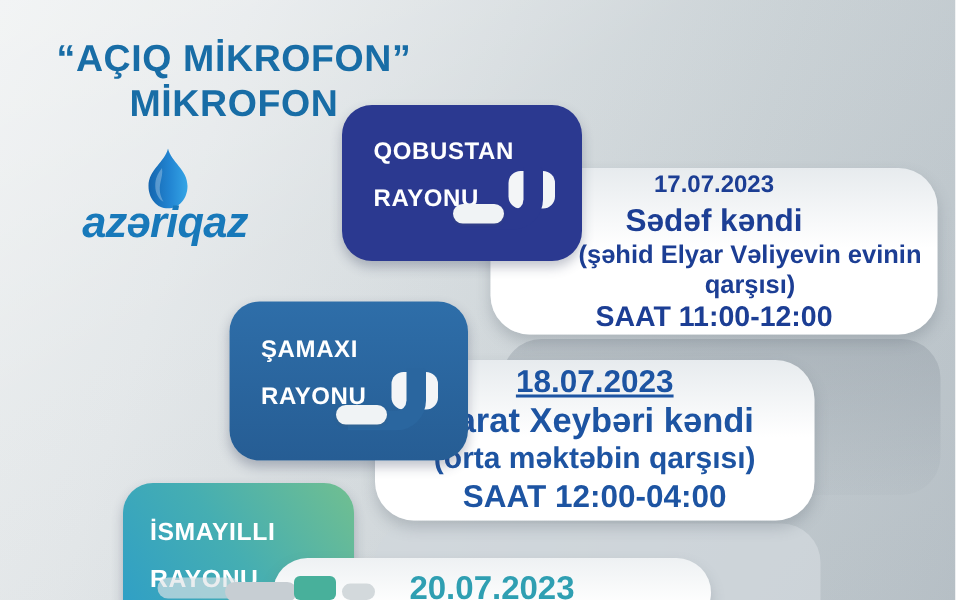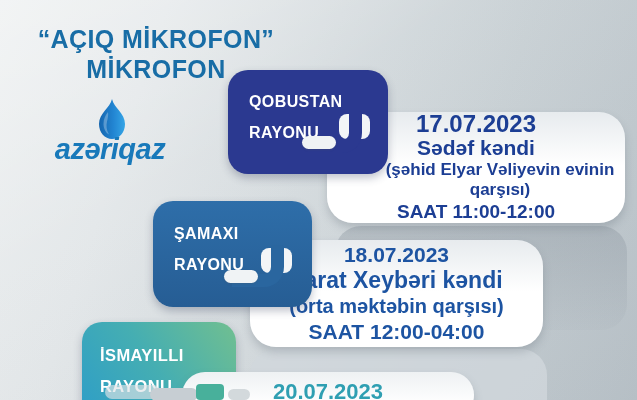--- a/index.html
+++ b/index.html
@@ -32,26 +32,26 @@
   .card-samaxi{left:153px;top:201px;width:138px;height:89px;background:linear-gradient(180deg,#2e6ea9 0%,#265d94 100%);padding:17px 0 0 21px;line-height:31px;}
   .card-ismayilli{left:82px;top:322px;width:136px;height:95px;z-index:3;
     background:linear-gradient(55deg,#2b9cca 0%,#45aeb2 52%,#71bf90 100%);padding:18px 0 0 18px;line-height:31px;font-size:16.5px;}
   .event-card{
     position:absolute;border-radius:26px;z-index:2;text-align:center;font-weight:bold;
     background:linear-gradient(180deg,#e7ebee 0%,#ffffff 48%);
     box-shadow:0 5px 9px rgba(95,105,115,0.28);
     display:flex;flex-direction:column;justify-content:center;
   }
   .event-1{left:327px;top:112px;width:298px;height:111px;color:#1c3e94;}
-  .event-1 .d{font-size:24px;line-height:23px;text-align:center;}
+  .event-1 .d{font-size:16px;line-height:23px;text-align:center;}
   .event-1 .p{font-size:21px;line-height:25px;}
   .event-1 .x{font-size:17px;line-height:20px;padding-left:48px;}
   .event-1 .t{font-size:19px;line-height:23px;}
   .event-2{left:250px;top:240px;width:293px;height:107px;color:#1d54a2;}
-  .event-2 .d{font-size:21px;line-height:25px;}
+  .event-2 .d{font-size:21px;line-height:25px;text-decoration:underline;}
   .event-2 .p{font-size:23px;line-height:27px;}
   .event-2 .x{font-size:20px;line-height:25px;}
   .event-2 .t{font-size:21px;line-height:26px;}
   .event-3{left:182px;top:372px;width:292px;height:46px;z-index:4;justify-content:flex-start;
     border-radius:24px;background:linear-gradient(180deg,#eef1f3 0%,#ffffff 70%);}
   .event-3 .d{font-size:22px;line-height:26px;padding-top:7px;color:#2f9fb2;}
   .ghost{position:absolute;z-index:1;border-radius:26px;}
   .ghost-1{left:335px;top:226px;width:292px;height:104px;
     background:linear-gradient(180deg,rgba(146,156,165,0.45) 0%,rgba(160,170,178,0.10) 100%);}
   .ghost-2{left:250px;top:349px;width:297px;height:51px;background:rgba(209,215,220,0.78);border-radius:26px 26px 0 0;}

